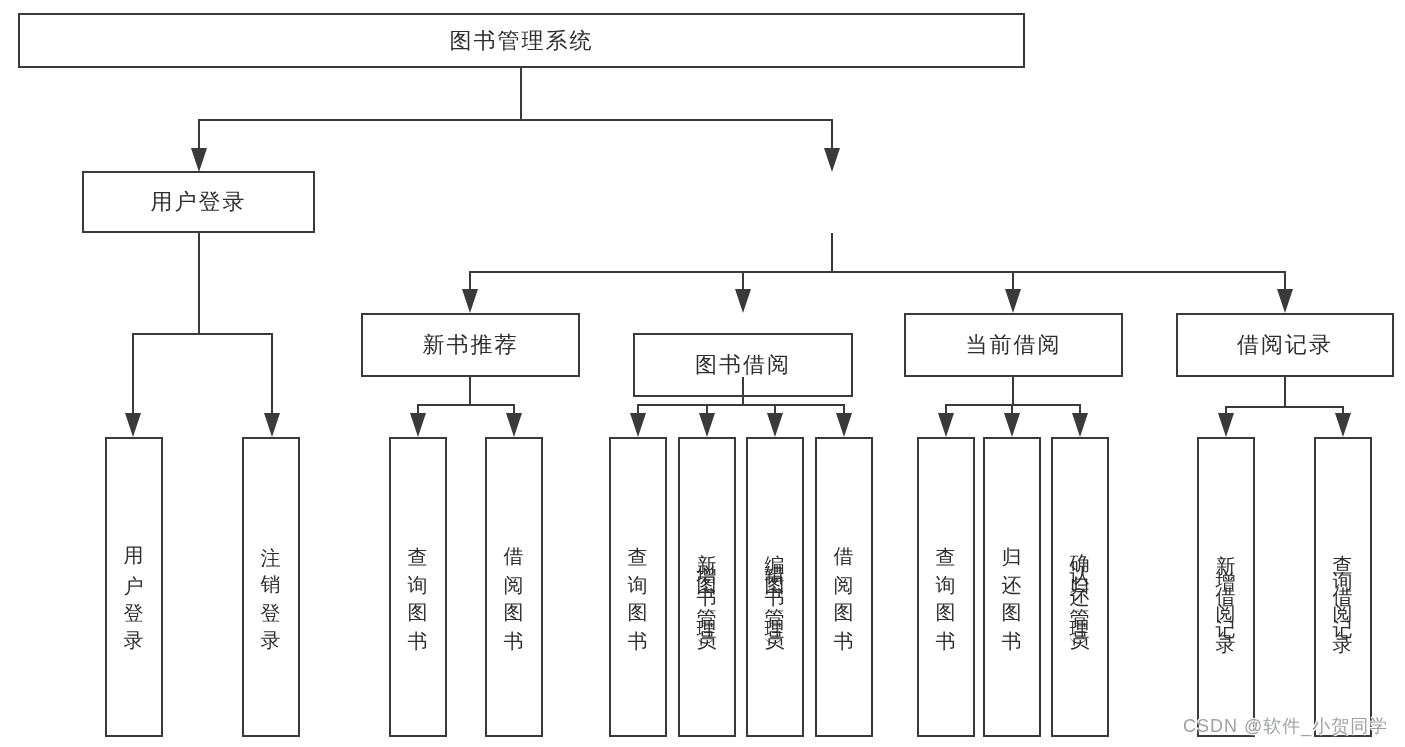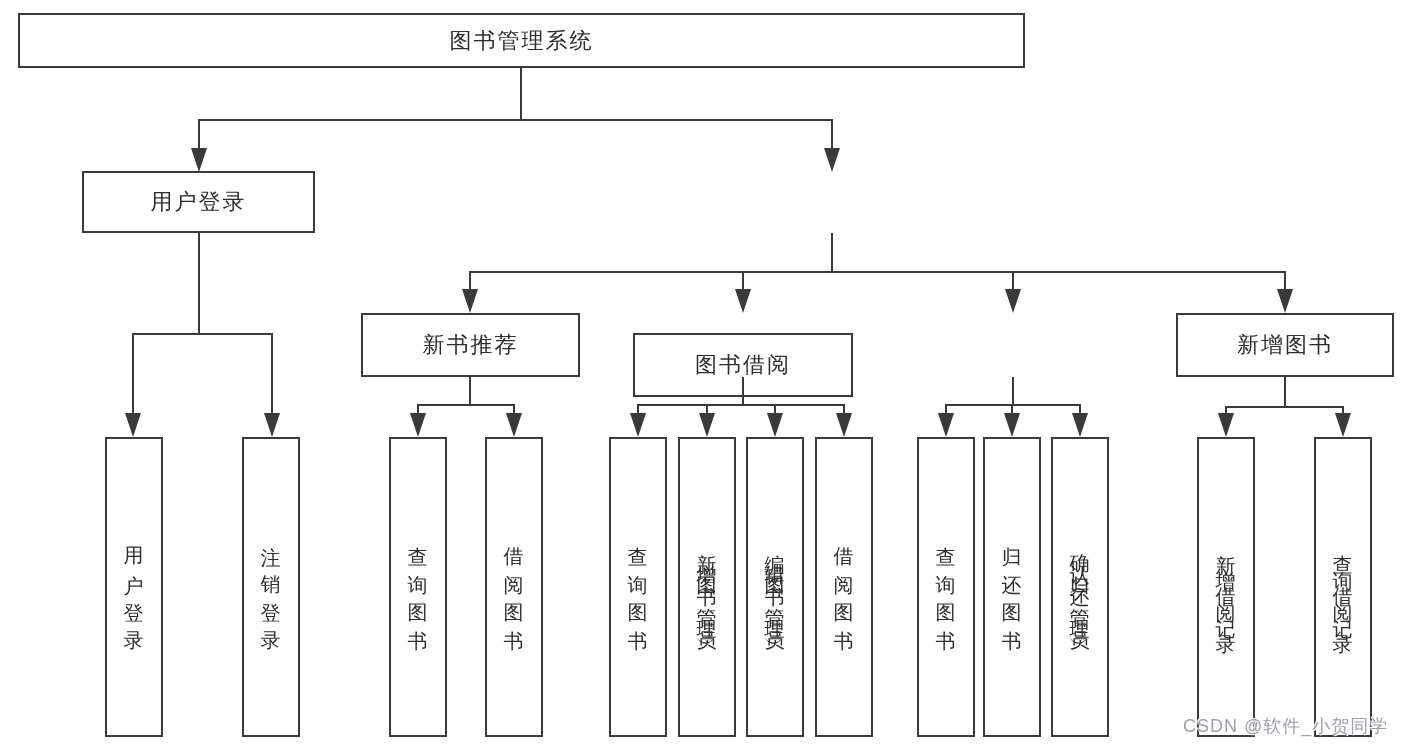--- a/index.html
+++ b/index.html
@@ -63,21 +63,22 @@
 <body>
 
 <div class="canvas">
 
   <div class="box h" style="left:18px;top:13px;width:1007px;height:55px;">图书管理系统</div>
 
   <div class="box h" style="left:82px;top:171px;width:233px;height:62px;">用户登录</div>
 
   <div class="box h" style="left:361px;top:313px;width:219px;height:64px;">新书推荐</div>
   <div class="box h" style="left:633px;top:313px;width:220px;height:64px;margin-top:20px;">图书借阅</div>
-  <div class="box h" style="left:1176px;top:313px;width:218px;height:64px;">新增图书</div>
+  <div class="box h" style="left:904px;top:313px;width:219px;height:64px;">当前借阅</div>
+  <div class="box h" style="left:1176px;top:313px;width:218px;height:64px;">借阅记录</div>
 
   <div class="box v" style="left:105px;top:437px;width:58px;height:300px;">用户登录</div>
   <div class="box v" style="left:242px;top:437px;width:58px;height:300px;">注销登录</div>
 
   <div class="box v" style="left:389px;top:437px;width:58px;height:300px;">查询图书</div>
   <div class="box v" style="left:485px;top:437px;width:58px;height:300px;">借阅图书</div>
 
   <div class="box v" style="left:609px;top:437px;width:58px;height:300px;">查询图书</div>
   <div class="box v v9" style="left:678px;top:437px;width:58px;height:300px;">新增图书（管理员）</div>
   <div class="box v v9" style="left:746px;top:437px;width:58px;height:300px;">编辑图书（管理员）</div>

